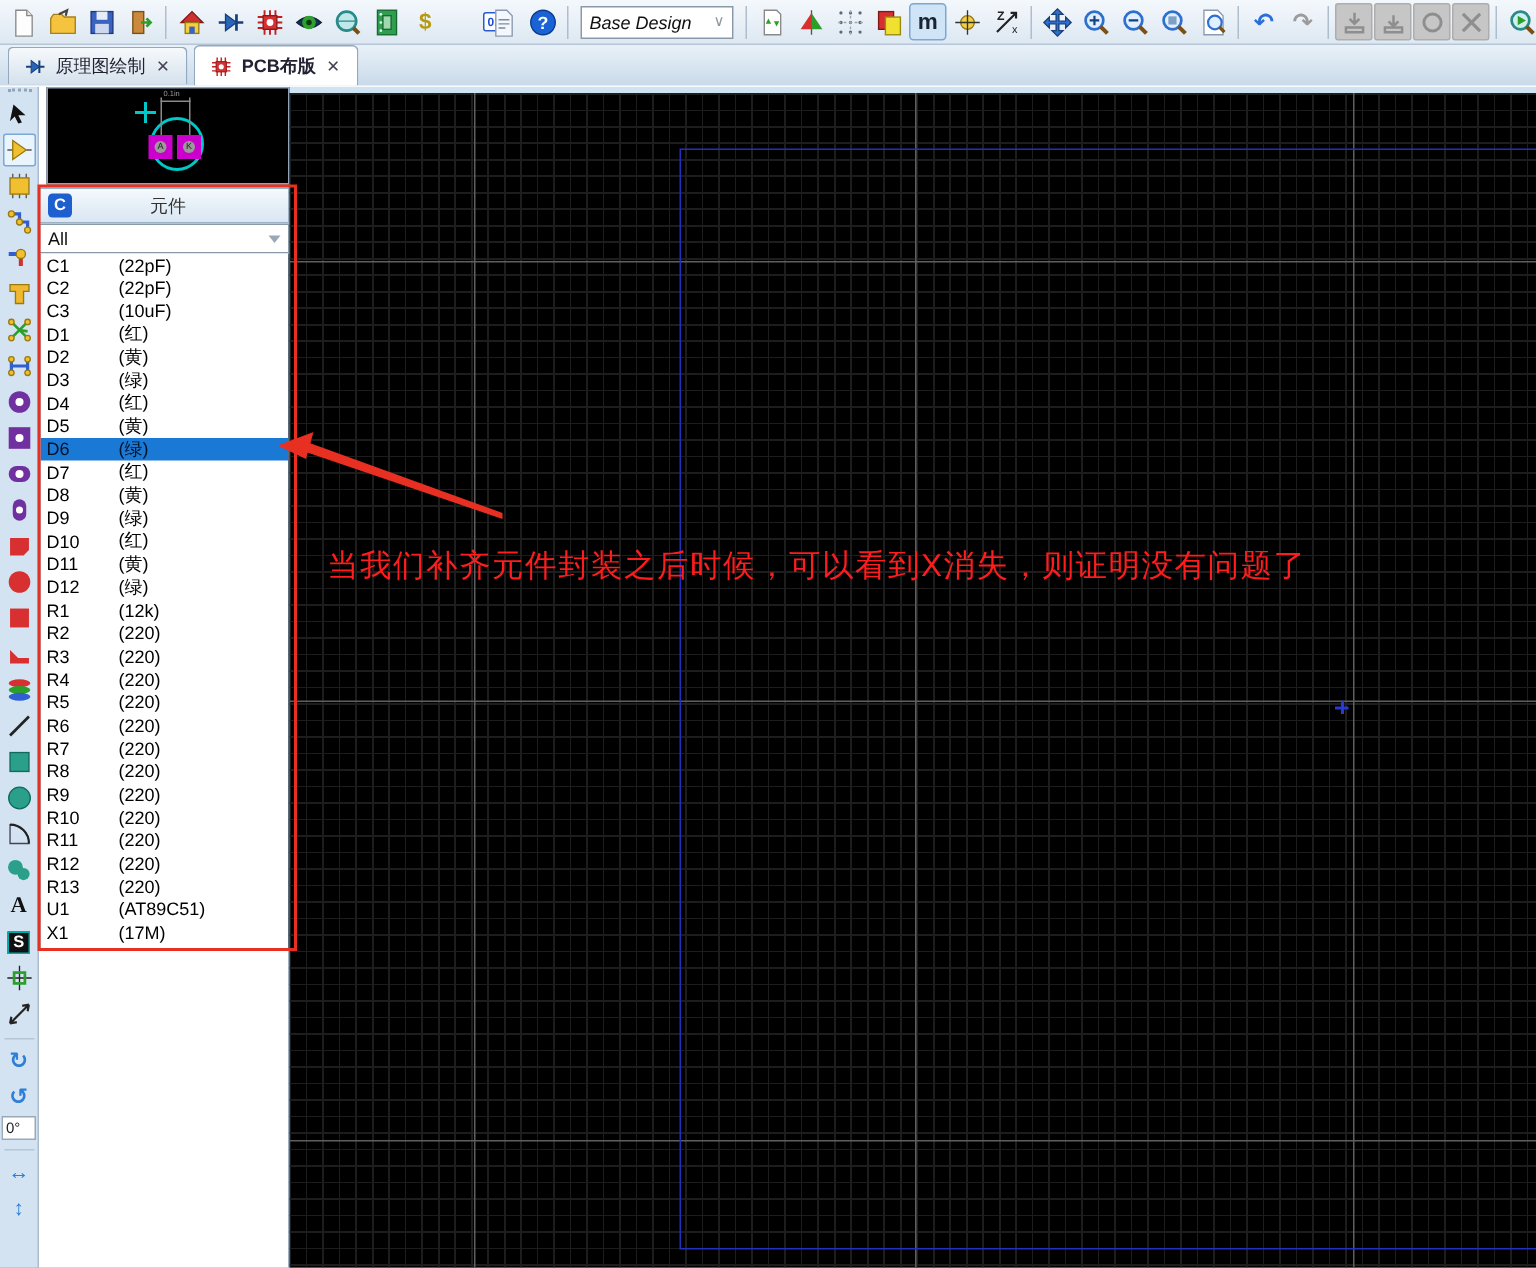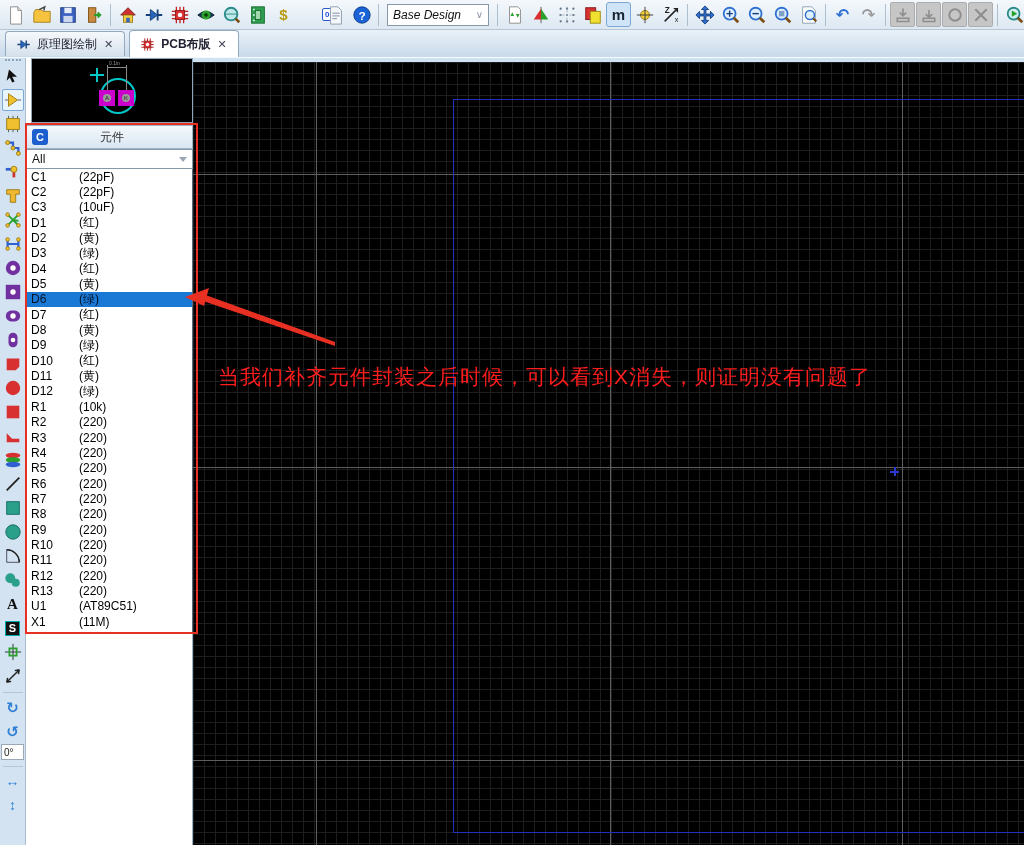--- a/index.html
+++ b/index.html
@@ -611,21 +611,21 @@
       <div class="comp-row">
         <span class="ref">D11</span>
         <span>(黄)</span>
       </div>
       <div class="comp-row">
         <span class="ref">D12</span>
         <span>(绿)</span>
       </div>
       <div class="comp-row">
         <span class="ref">R1</span>
-        <span>(10k)</span>
+        <span>(12k)</span>
       </div>
       <div class="comp-row">
         <span class="ref">R2</span>
         <span>(220)</span>
       </div>
       <div class="comp-row">
         <span class="ref">R3</span>
         <span>(220)</span>
       </div>
       <div class="comp-row">
@@ -667,21 +667,21 @@
       <div class="comp-row">
         <span class="ref">R13</span>
         <span>(220)</span>
       </div>
       <div class="comp-row">
         <span class="ref">U1</span>
         <span>(AT89C51)</span>
       </div>
       <div class="comp-row">
         <span class="ref">X1</span>
-        <span>(11M)</span>
+        <span>(17M)</span>
       </div>
     </div>
 </div>
 
 <div class="canvas">
   <div class="grid"></div>
   <div class="gmaj-v" style="left:123px;"></div>
   <div class="gmaj-v" style="left:417px;"></div>
   <div class="gmaj-v" style="left:709px;"></div>
   <div class="gmaj-h" style="top:112px;"></div>

